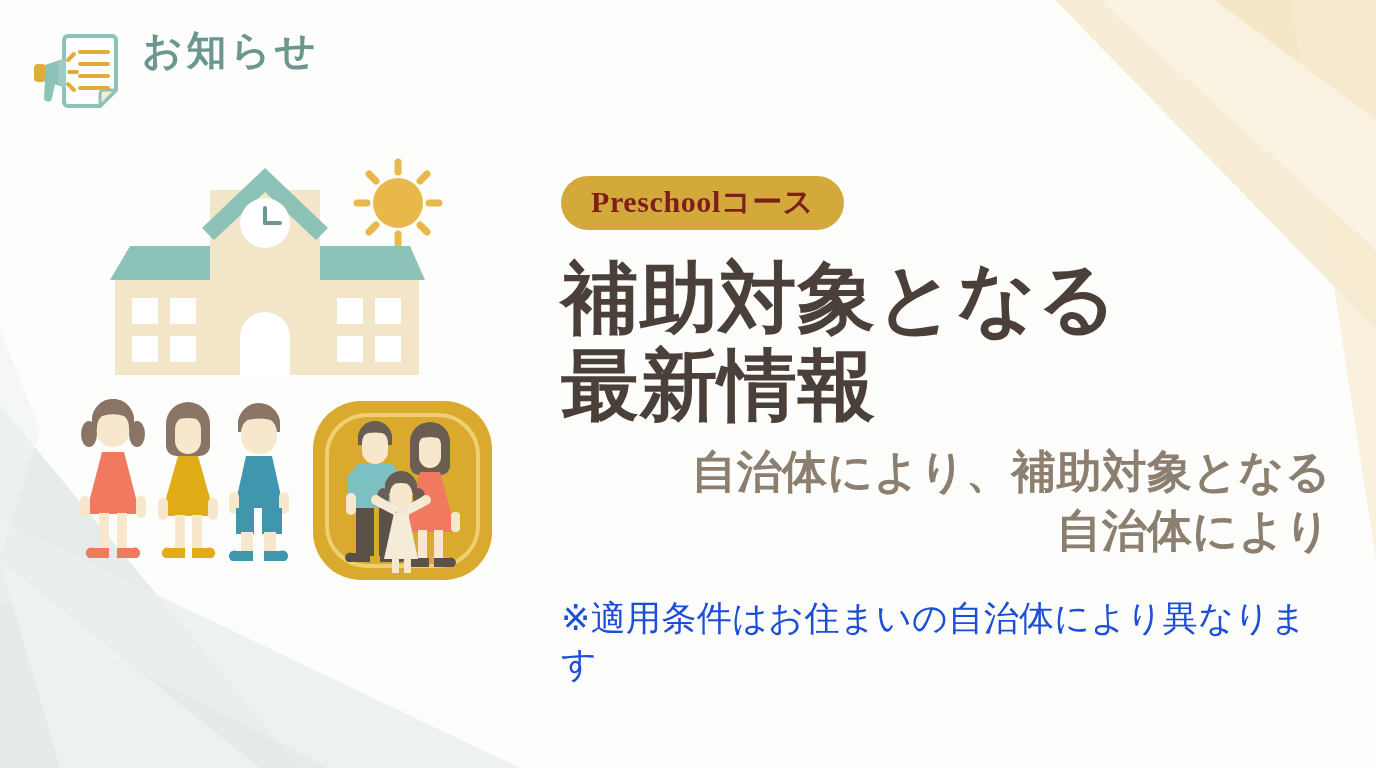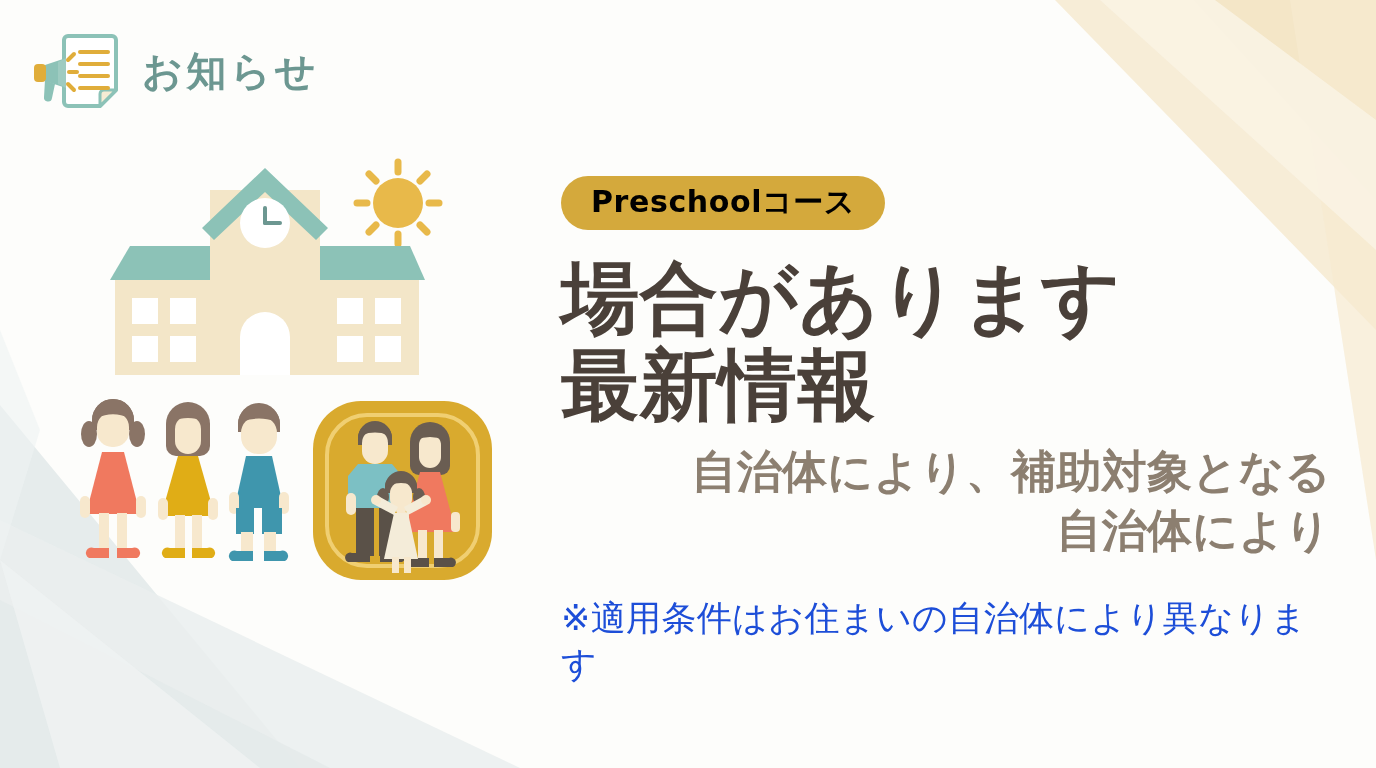--- a/index.html
+++ b/index.html
@@ -15,21 +15,21 @@
     background:#fdfdfb;
     overflow:hidden;
   }
   
   .bg-layer{ position:absolute; inset:0; pointer-events:none; }
   .bg-layer svg{ display:block; width:1376px; height:768px; }
 
   
   .announce{
     position:absolute; left:28px; top:30px;
-    display:flex; align-items:center; gap:18px;
+    display:flex; align-items:flex-start; gap:18px;
   }
   .announce-icon{ width:96px; height:82px; display:block; }
   .announce-label{
     font-size:40px;
     font-weight:700;
     letter-spacing:.09em;
     color:#6c9791;
     line-height:1;
     white-space:nowrap;
   }
@@ -41,28 +41,29 @@
   .kids-art{ position:absolute; left:12px; top:248px; }
   .family-art{ position:absolute; left:250px; top:248px; }
 
   
   .content{
     position:absolute; left:561px; top:176px; width:770px;
   }
   .course-badge{
     display:inline-block;
     background:#d4a93c;
-    color:#000000;
+    color:#7f1d1d;
     border-radius:34px;
     padding:10px 30px 12px;
     font-size:30px;
     font-weight:700;
     letter-spacing:.02em;
     line-height:1.05;
     white-space:nowrap;
+    font-family:Liberation Serif, serif;
   }
   .headline{
     margin-top:25px;
     font-size:78px;
     font-weight:700;
     color:#4a4039;
     line-height:1.12;
     letter-spacing:.01em;
   }
   .headline span{ display:block; }
@@ -283,21 +284,21 @@
           <rect x="31" y="87" width="7" height="16" fill="#f7e8cd"></rect>
         </g>
       </svg>
     </span>
   </div>
 
   <div class="content">
     <div class="course-badge">Preschoolコース</div>
 
     <h1 class="headline">
-      <span>場合があります</span>
+      <span>補助対象となる</span>
       <span>最新情報</span>
     </h1>
 
     <h2 class="subhead">
       <span>自治体により、補助対象となる</span>
       <span>自治体により</span>
     </h2>
 
     <p class="note">※適用条件はお住まいの自治体により異なります</p>
   </div>

